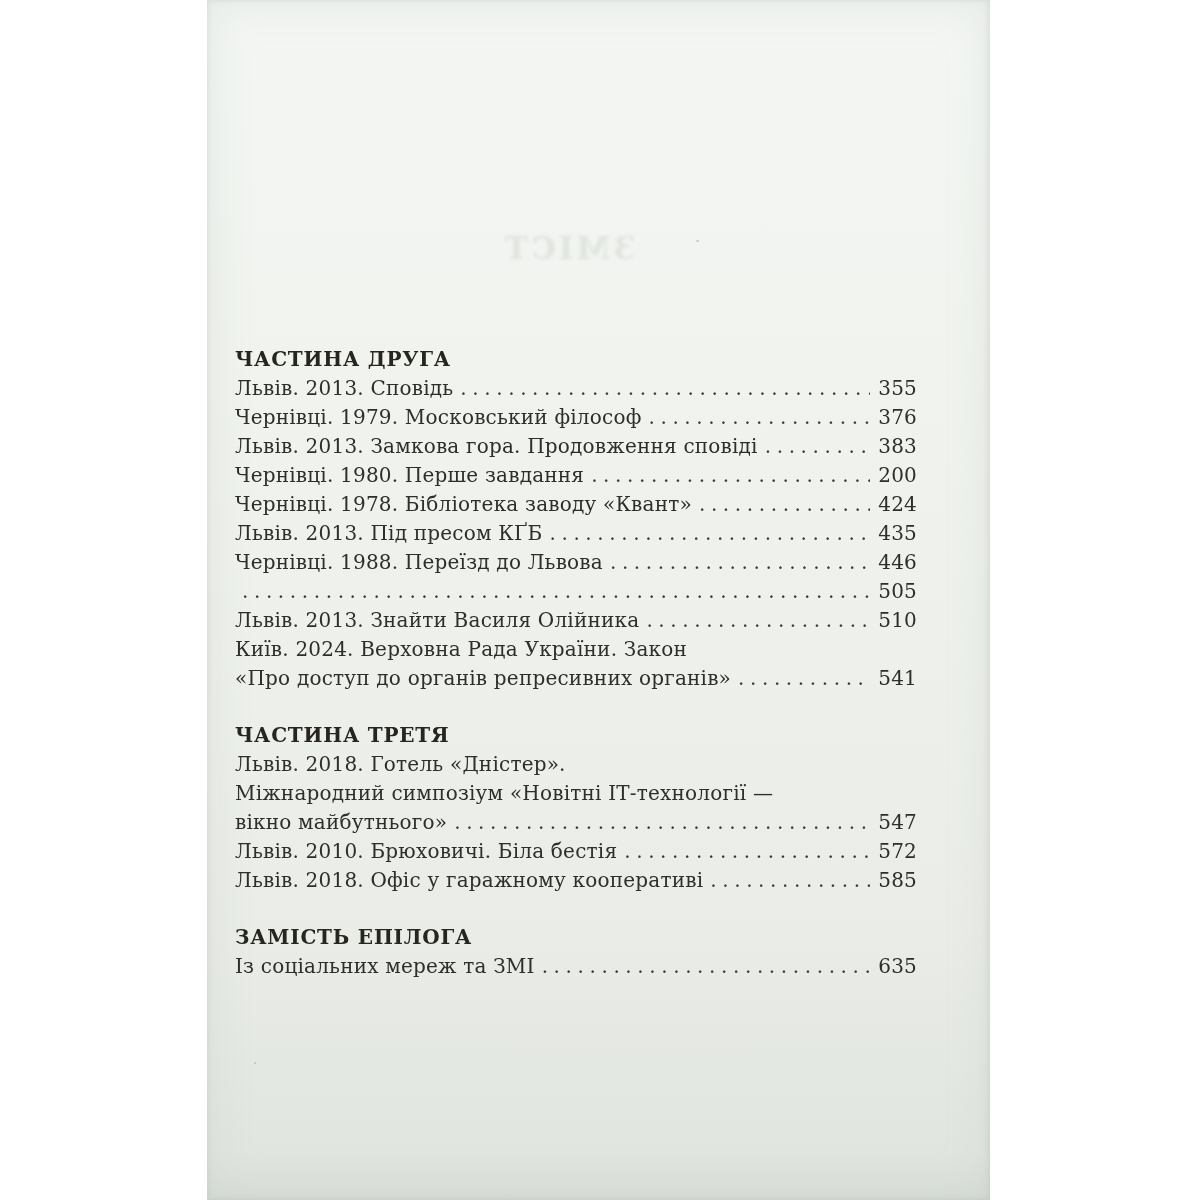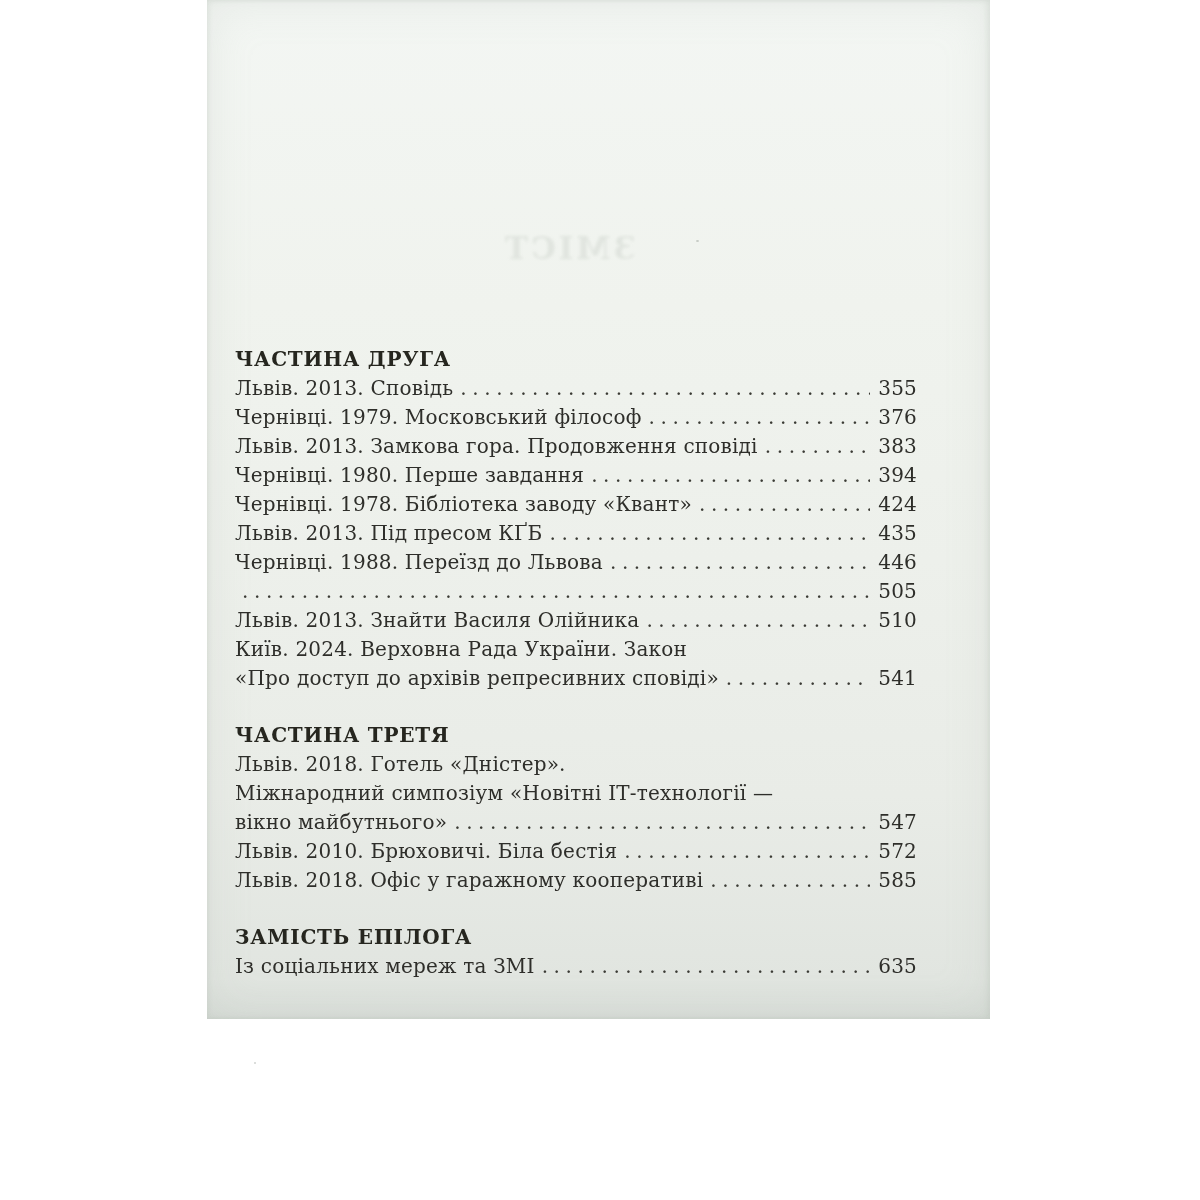--- a/index.html
+++ b/index.html
@@ -10,21 +10,21 @@
     font-family: "DejaVu Serif", "Liberation Serif", serif;
   }
   .photo-frame {
     position: relative;
     width: 1200px; height: 1200px;
     background: #ffffff;
   }
   .paper {
     position: absolute;
     left: 207px; top: 0;
-    width: 783px; height: 1019px;
+    width: 783px; height: 1200px;
     background: linear-gradient(180deg,
       #f3f6f3 0%,
       #f0f3ee 30%,
       #edf0eb 55%,
       #e9ece7 78%,
       #e1e5e0 96%,
       #d9ded9 100%);
     box-shadow: inset 0 0 46px rgba(168,180,168,0.18),
                 inset -3px 0 6px rgba(170,180,170,0.22),
                 inset 2px 0 5px rgba(175,185,175,0.18);
@@ -103,21 +103,21 @@
             <span class="pagenum">376</span>
           </div>
           <div class="row">
             <span class="title">Львів. 2013. Замкова гора. Продовження сповіді</span>
             <span class="leader">................................................................................................................................................................</span>
             <span class="pagenum">383</span>
           </div>
           <div class="row">
             <span class="title">Чернівці. 1980. Перше завдання</span>
             <span class="leader">................................................................................................................................................................</span>
-            <span class="pagenum">394</span>
+            <span class="pagenum">200</span>
           </div>
           <div class="row">
             <span class="title">Чернівці. 1978. Бібліотека заводу «Квант»</span>
             <span class="leader">................................................................................................................................................................</span>
             <span class="pagenum">424</span>
           </div>
           <div class="row">
             <span class="title">Львів. 2013. Під пресом КҐБ</span>
             <span class="leader">................................................................................................................................................................</span>
             <span class="pagenum">435</span>
@@ -133,21 +133,21 @@
           </div>
           <div class="row">
             <span class="title">Львів. 2013. Знайти Василя Олійника</span>
             <span class="leader">................................................................................................................................................................</span>
             <span class="pagenum">510</span>
           </div>
           <div class="row">
             <span class="title">Київ. 2024. Верховна Рада України. Закон</span>
           </div>
           <div class="row">
-            <span class="title">«Про доступ до архівів репресивних сповіді»</span>
+            <span class="title">«Про доступ до органів репресивних органів»</span>
             <span class="leader">................................................................................................................................................................</span>
             <span class="pagenum">541</span>
           </div>
         </section>
         <section class="toc-section">
           <div class="heading">ЧАСТИНА ТРЕТЯ</div>
           <div class="row">
             <span class="title">Львів. 2018. Готель «Дністер».</span>
           </div>
           <div class="row">

